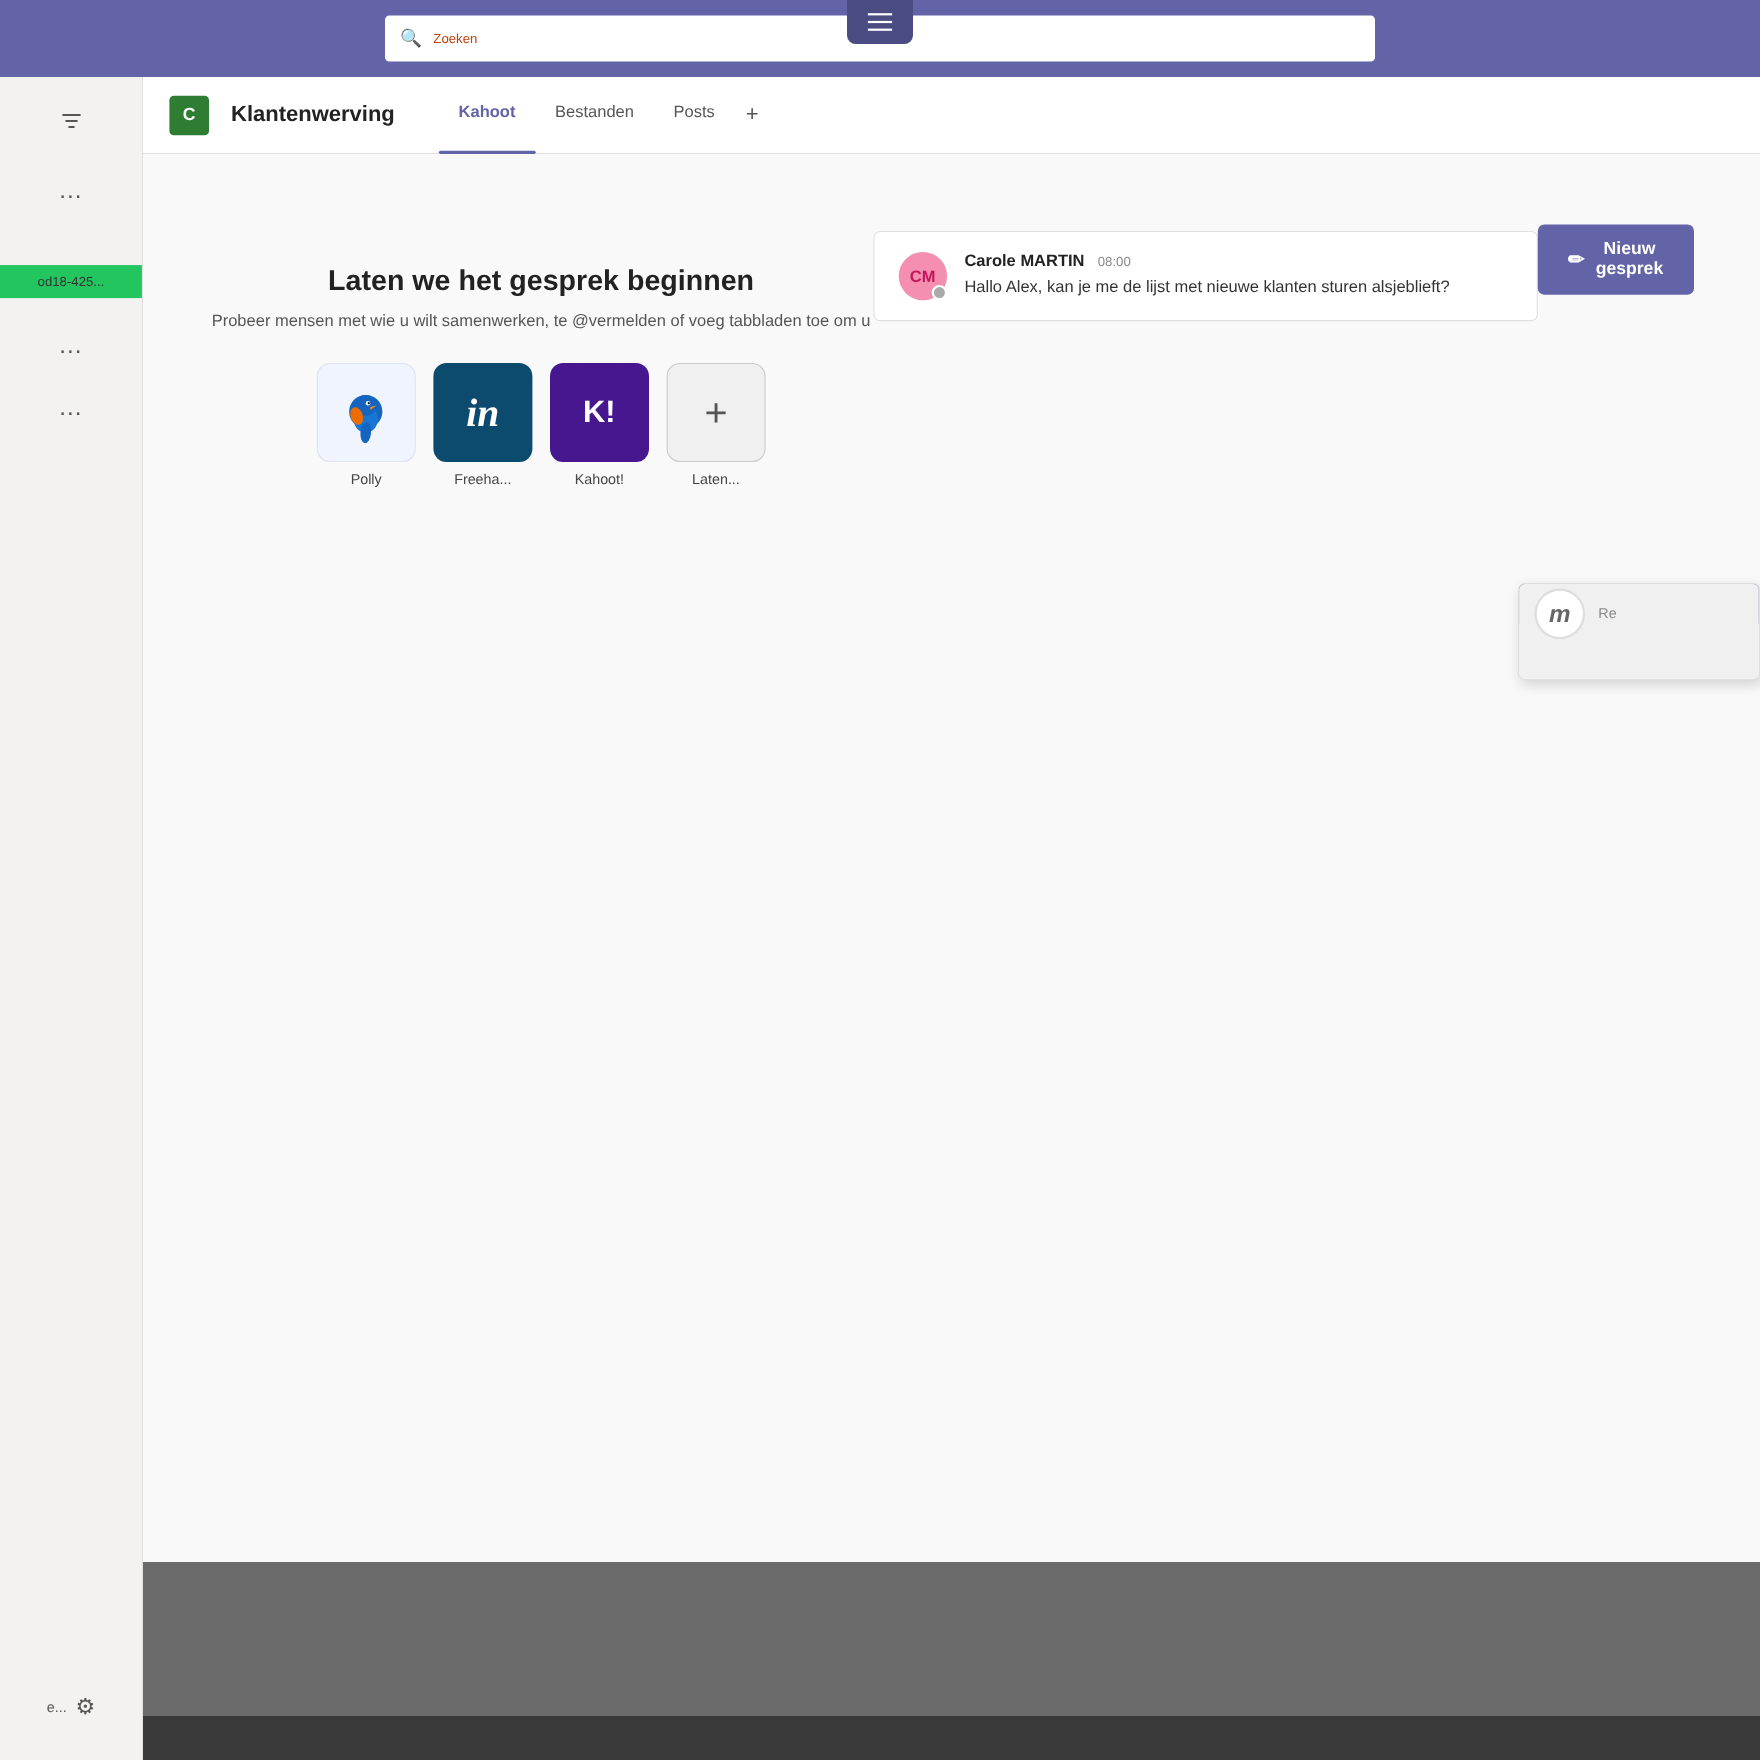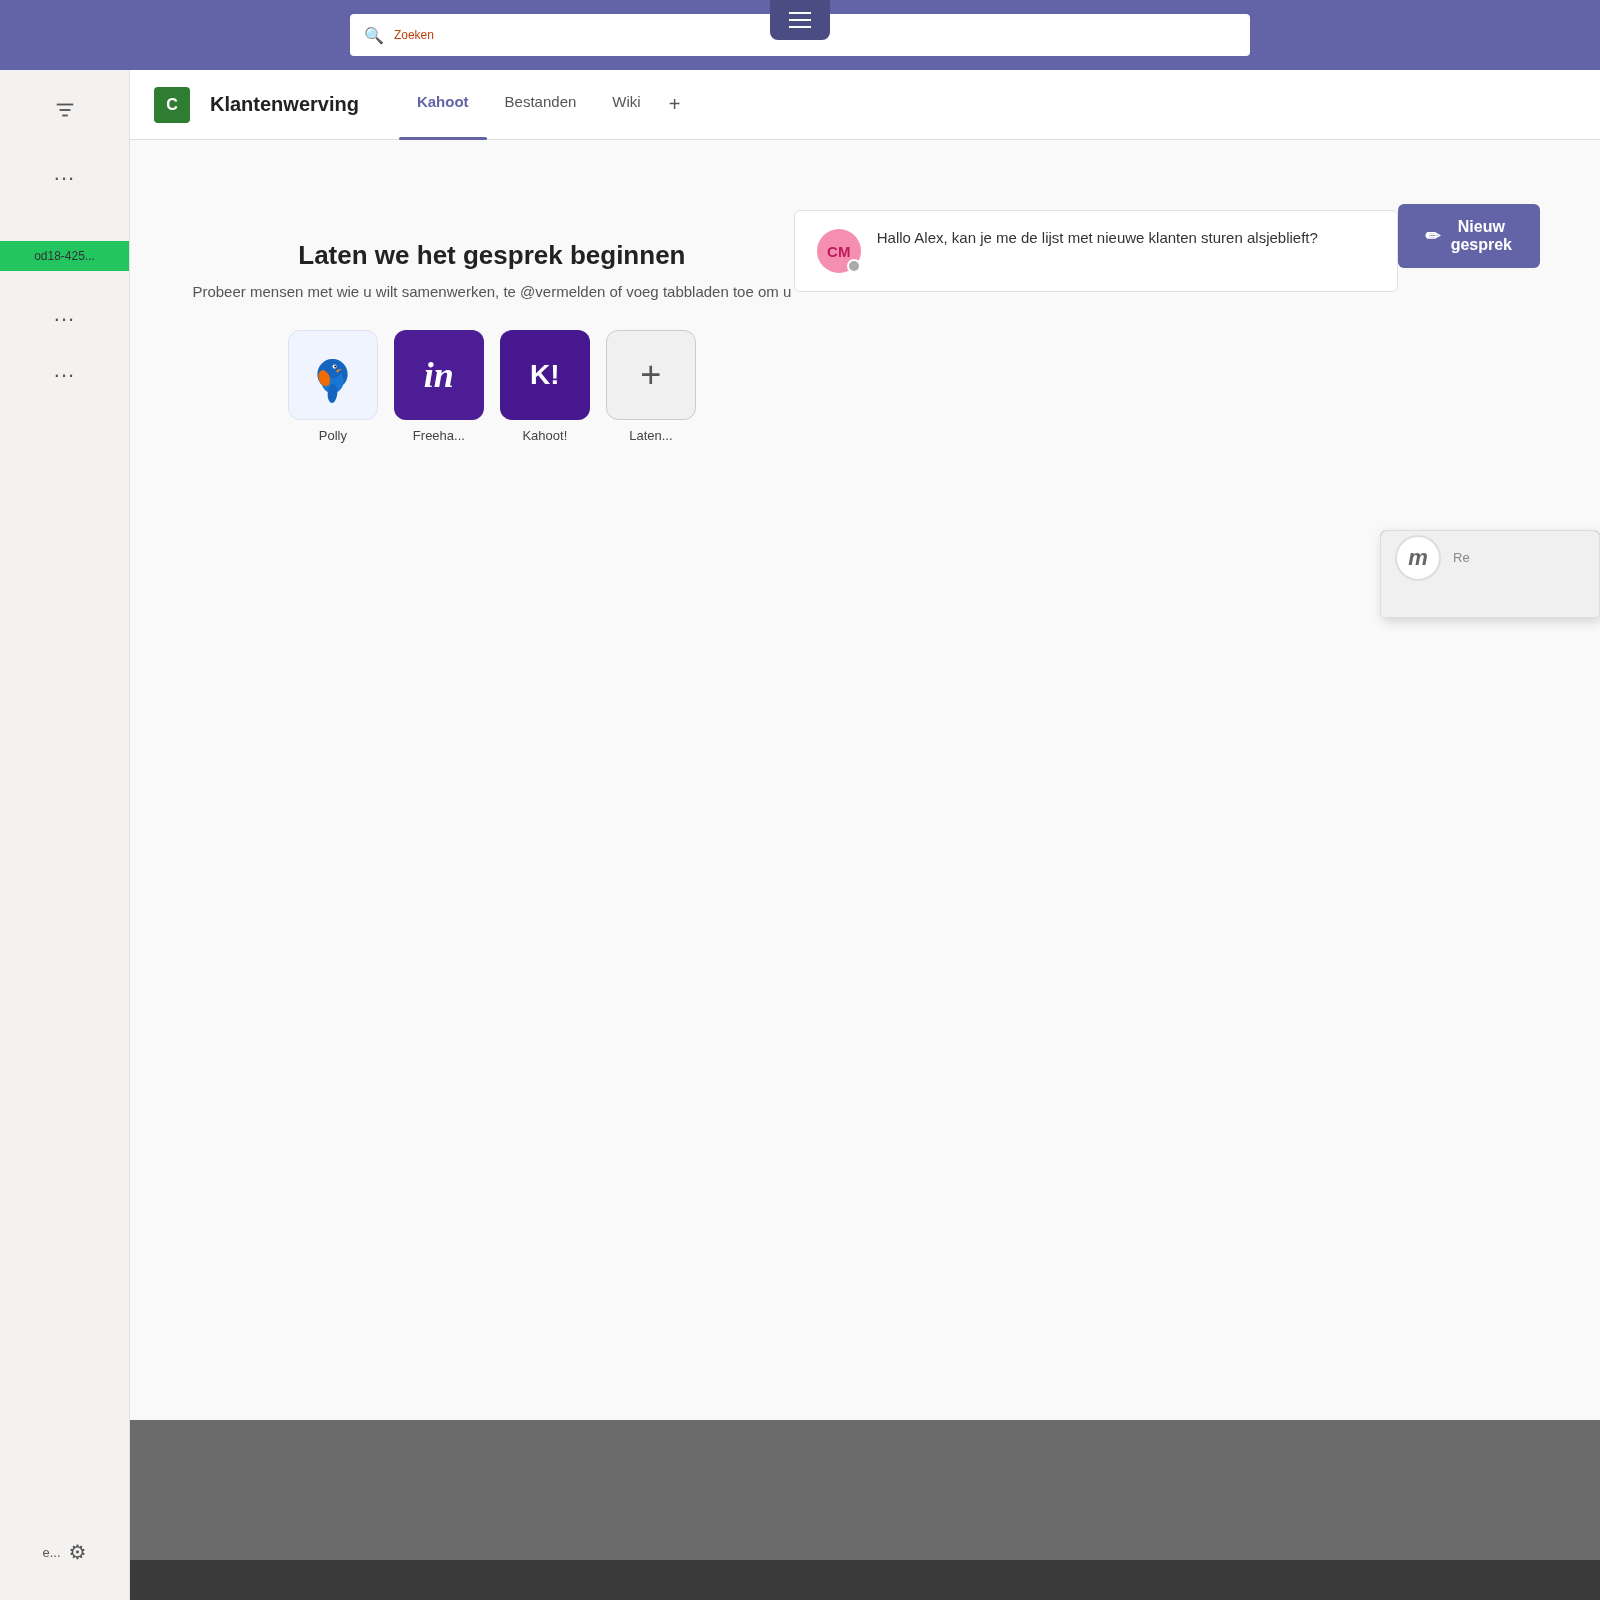--- a/index.html
+++ b/index.html
@@ -252,21 +252,21 @@
       display: flex;
       align-items: center;
       justify-content: center;
       font-size: 38px;
     }
     .app-icon-box.polly {
       background: #f0f4ff;
       border: 1px solid #dde3f0;
     }
     .app-icon-box.freehand {
-      background: #4c1d95;
+      background: #0c4a6e;
     }
     .app-icon-box.kahoot {
       background: #46178f;
     }
     .app-icon-box.add-more {
       background: #f0f0f0;
       border: 1px solid #ccc;
     }
     .app-icon-label {
       font-size: 13px;
@@ -516,21 +516,21 @@
       </div>
       <span class="channel-title">Klantenwerving</span>
       <div class="tab-nav">
         <div class="tab-item active">
           <span>Kahoot</span>
         </div>
         <div class="tab-item">
           <span>Bestanden</span>
         </div>
         <div class="tab-item">
-          <span>Wiki</span>
+          <span>Posts</span>
         </div>
         <div class="tab-add">
           <span>+</span>
         </div>
       </div>
     </div>
 
     <div class="content-body">
 
       <div class="conversation-starter">
@@ -586,20 +586,24 @@
         </div>
       </div>
 
       <div class="chat-area">
         <div class="message-card">
           <div class="avatar-circle">
             <span>CM</span>
             <div class="avatar-status"></div>
           </div>
           <div class="message-content">
+            <div class="message-header">
+              <span class="message-sender">Carole MARTIN</span>
+              <span class="message-time">08:00</span>
+            </div>
             <span class="message-text">Hallo Alex, kan je me de lijst met nieuwe klanten sturen alsjeblieft?</span>
           </div>
         </div>
       </div>
 
       <button class="new-conv-btn">
         <span class="new-conv-icon">✏</span>
         <span>Nieuw gesprek</span>
       </button>
 

